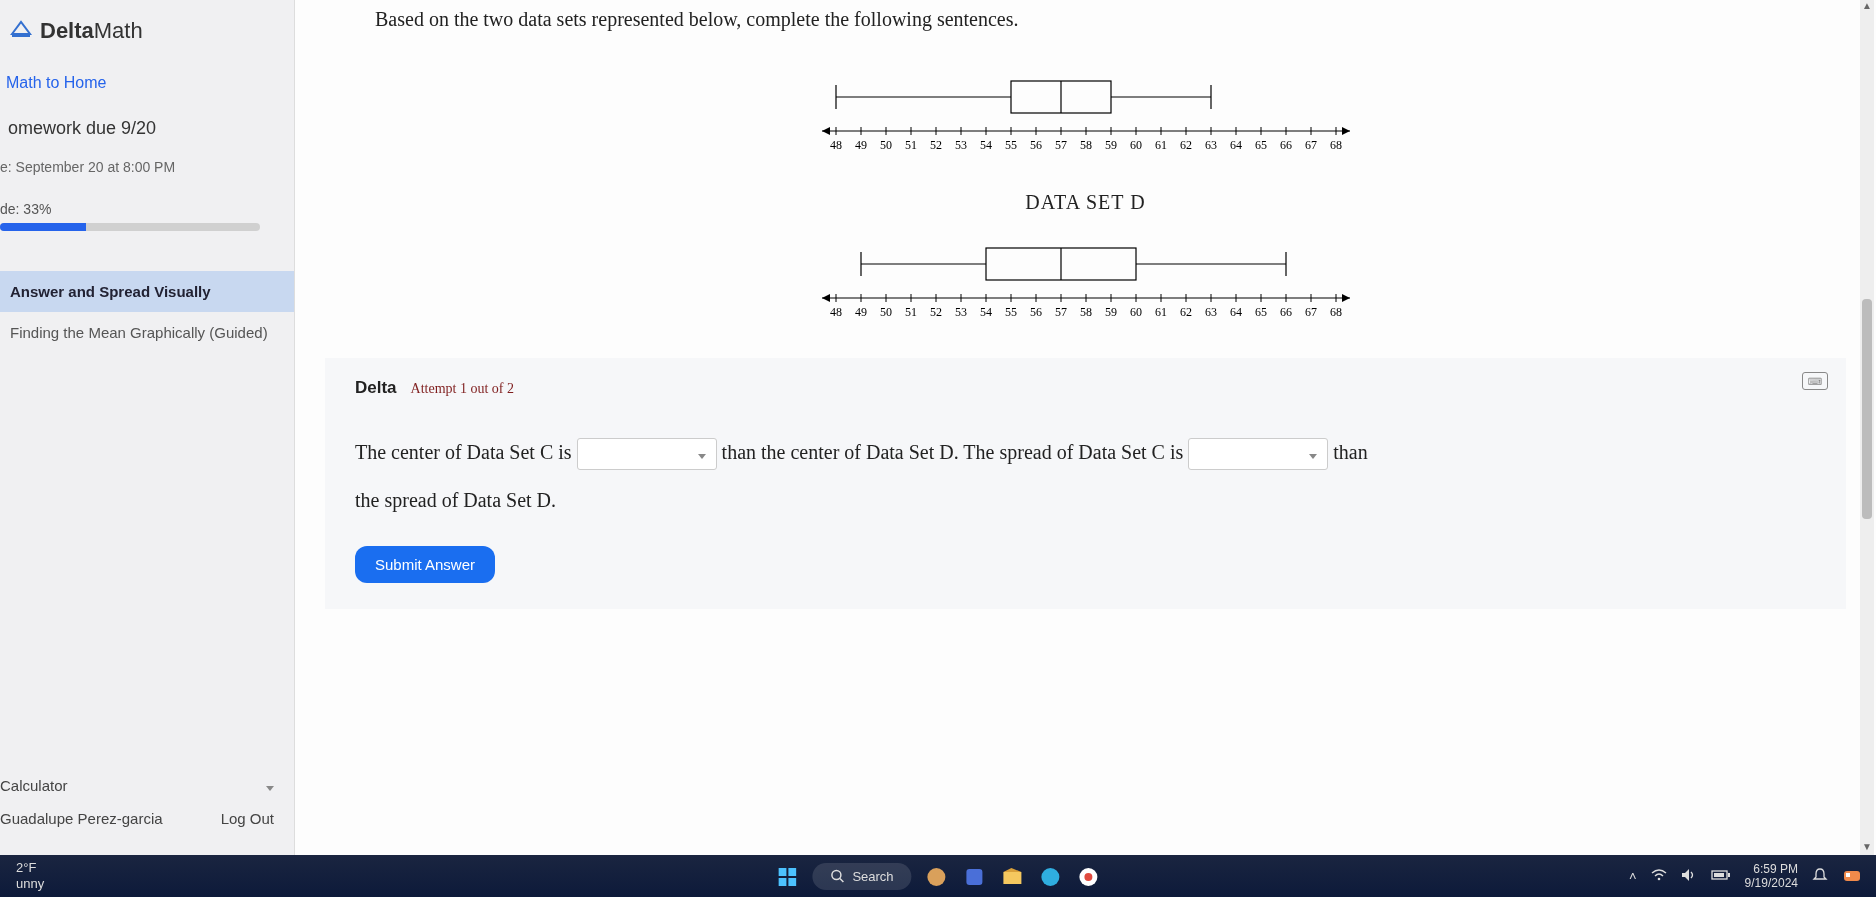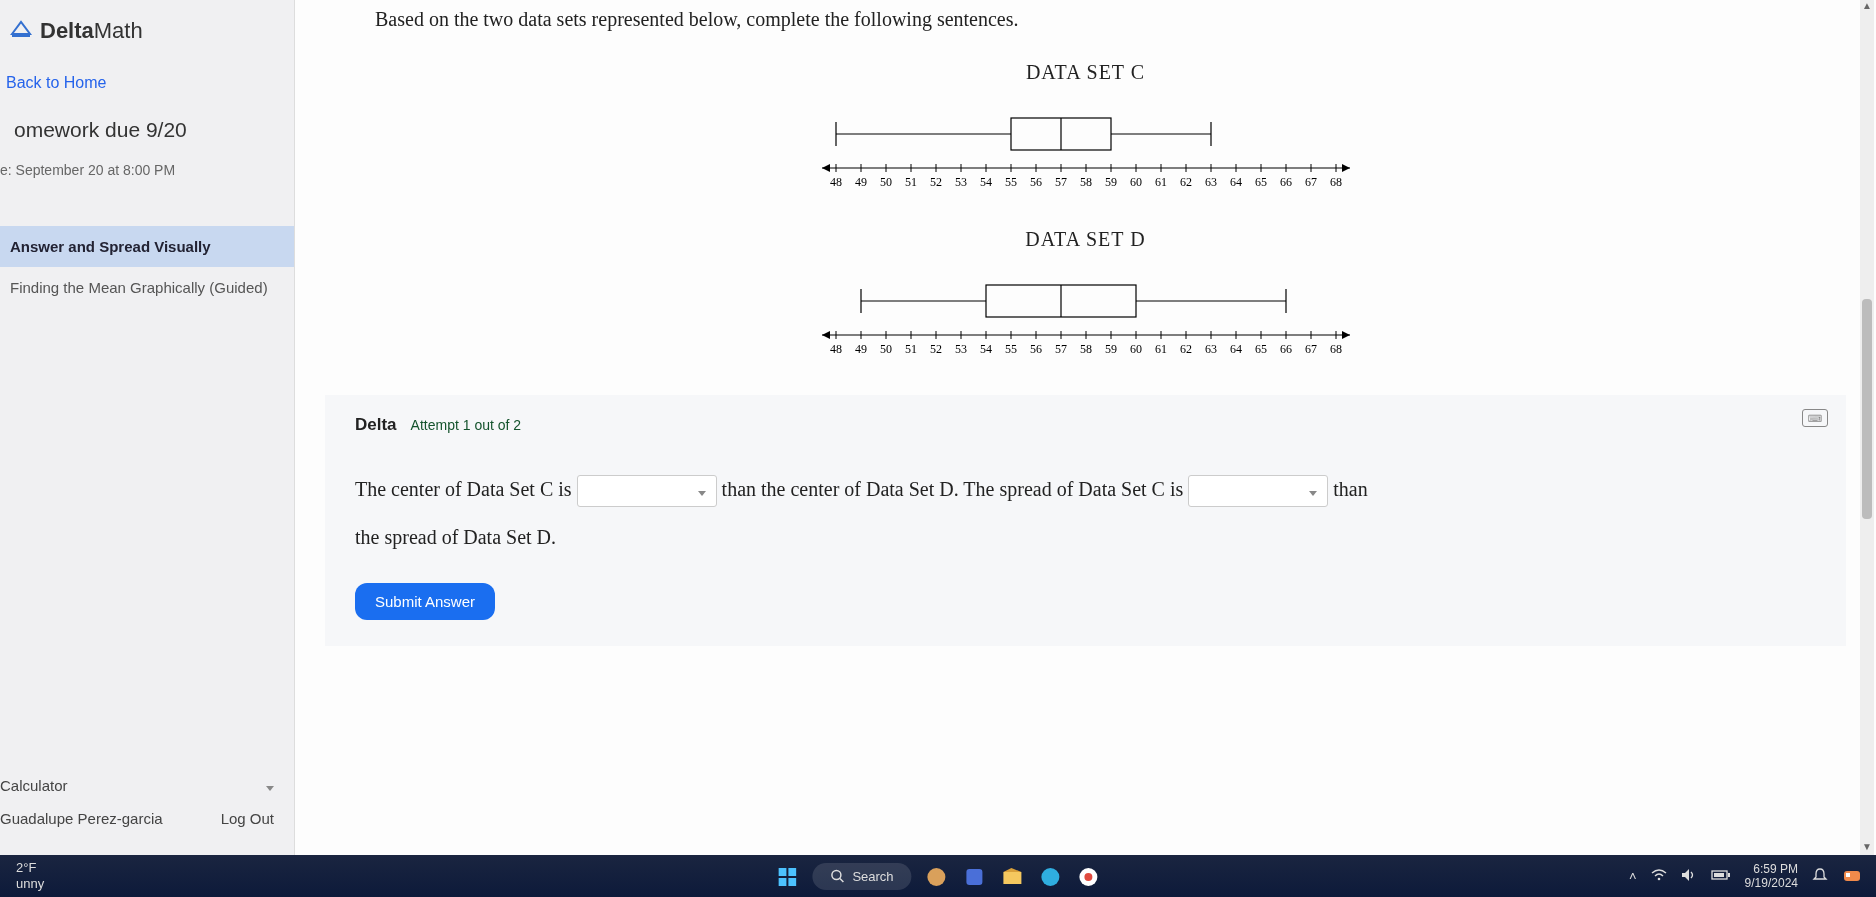--- a/index.html
+++ b/index.html
@@ -4,21 +4,21 @@
 <style>
 * { margin: 0; padding: 0; box-sizing: border-box; }
 body { font-family: "Segoe UI", Arial, sans-serif; background: #f5f5f5; width: 1876px; height: 897px; overflow: hidden; position: relative; }
 .app { display: flex; height: 855px; background: #fafafa; }
 .sidebar { width: 295px; background: #f0f0f2; display: flex; flex-direction: column; border-right: 1px solid #ddd; }
 .logo { padding: 18px 0 18px 10px; display: flex; align-items: center; gap: 8px; font-size: 22px; color: #333; }
 .logo-bold { font-weight: 700; }
 .logo-light { font-weight: 400; }
 .back-link { padding: 12px 0 12px 6px; color: #2563eb; font-size: 16px; cursor: pointer; }
 .assign-block { padding: 14px 0 8px 0; }
-.assign-title { font-size: 21px; color: #333; padding-left: 14px; }
+.assign-title { font-size: 18px; color: #333; padding-left: 8px; }
 .assign-due { font-size: 14px; color: #666; padding-left: 0; margin-top: 20px; }
 .grade-block { margin-top: 18px; }
 .grade-label { font-size: 14px; color: #555; }
 .progress { width: 260px; height: 8px; background: #d0d0d0; border-radius: 4px; margin-top: 6px; overflow: hidden; }
 .progress-fill { height: 100%; background: #2563eb; width: 33%; }
 .topics { margin-top: 40px; }
 .topic { padding: 12px 10px; font-size: 15px; color: #555; cursor: pointer; }
 .topic.active { background: #c8d8f0; color: #223; font-weight: 600; }
 .sidebar-bottom { margin-top: auto; padding: 10px 0 20px 0; }
 .calc-row { display: flex; justify-content: space-between; align-items: center; padding: 8px 20px 8px 0; font-size: 15px; color: #444; cursor: pointer; }
@@ -26,21 +26,21 @@
 .logout { color: #444; cursor: pointer; }
 .main { flex: 1; background: #fdfdfd; position: relative; overflow: hidden; }
 .prompt { text-align: left; font-size: 20px; color: #222; padding: 8px 40px 20px 80px; font-family: Georgia, serif; }
 .charts { text-align: center; }
 .chart-block { margin: 10px auto 30px; }
 .chart-title { font-family: Georgia, serif; font-size: 20px; color: #222; margin-bottom: 14px; letter-spacing: 1px; }
 .boxplot-svg { display: block; margin: 0 auto; }
 .answer-area { background: #f6f7f9; margin: 20px 30px 0 30px; padding: 20px 30px 26px; position: relative; }
 .answer-header { display: flex; align-items: baseline; gap: 14px; margin-bottom: 30px; }
 .answer-label { font-weight: 700; font-size: 17px; color: #222; }
-.attempt { font-size: 14px; color: #14532d; }
+.attempt { font-size: 14px; color: #7f1d1d; font-family: Liberation Serif, serif; }
 .sentence { font-family: Georgia, serif; font-size: 20px; color: #222; line-height: 2.4; }
 .dropdown { display: inline-flex; align-items: center; justify-content: flex-end; width: 140px; height: 32px; border: 1px solid #ccc; background: #fff; vertical-align: middle; padding: 0 10px; cursor: pointer; font-size: 14px; color: #888; border-radius: 3px; }
 .keyboard-icon { position: absolute; right: 18px; top: 14px; width: 26px; height: 18px; border: 1.5px solid #888; border-radius: 3px; cursor: pointer; display: flex; align-items: center; justify-content: center; font-size: 10px; color: #888; }
 .submit-btn { margin-top: 22px; background: #1a6ef0; color: #fff; border: none; padding: 10px 20px; font-size: 15px; border-radius: 12px; cursor: pointer; font-weight: 500; }
 .taskbar { position: absolute; left: 0; right: 0; bottom: 0; height: 42px; background: linear-gradient(180deg,#1a2540,#0d1a3a); display: flex; align-items: center; color: #ddd; font-size: 13px; }
 .tb-weather { padding: 0 16px; line-height: 1.2; }
 .tb-center { position: absolute; left: 50%; transform: translateX(-50%); display: flex; align-items: flex-end; gap: 12px; }
 .tb-search { display: flex; align-items: center; gap: 8px; background: rgba(255,255,255,.12); padding: 6px 18px; border-radius: 18px; cursor: pointer; }
 .tb-icon { width: 26px; height: 26px; display: flex; align-items: center; justify-content: center; cursor: pointer; }
 .tb-right { margin-left: auto; display: flex; align-items: center; gap: 14px; padding-right: 14px; }
@@ -57,24 +57,30 @@
   <div class="sidebar">
     <div class="logo">
       <span>
         <svg width="22" height="18" viewBox="0 0 22 18">
             <path d="M2 14 L11 2 L20 14 Z" fill="none" stroke="#3470d0" stroke-width="2"></path>
             <path d="M2 16 L20 16" stroke="#3470d0" stroke-width="2"></path>
           </svg>
       </span>
       <span><span class="logo-bold">Delta</span><span class="logo-light">Math</span></span>
     </div>
-    <div class="back-link">Back to Home</div>
+    <div class="back-link">Math to Home</div>
     <div class="assign-block">
       <div class="assign-title">omework due 9/20</div>
       <div class="assign-due">e: September 20 at 8:00 PM</div>
+    </div>
+    <div class="grade-block">
+      <div class="grade-label">de: 33%</div>
+      <div class="progress">
+          <div class="progress-fill" style="width: 33%;"></div>
+        </div>
     </div>
     <div class="topics" id="topics">
         <div class="topic active">Answer and Spread Visually</div>
         <div class="topic">Finding the Mean Graphically (Guided)</div>
       </div>
     <div class="sidebar-bottom">
       <div class="calc-row">
         <span>Calculator</span>
         <span class="chevron-down"></span>
       </div>
@@ -82,21 +88,20 @@
         <span>Guadalupe Perez-garcia</span>
         <span class="logout">Log Out</span>
       </div>
     </div>
   </div>
 
   <div class="main">
     <div class="prompt">Based on the two data sets represented below, complete the following sentences.</div>
     <div class="charts" id="charts">
         <div class="chart-block">
-          <div class="chart-title">DATA SET C</div>
           <svg class="boxplot-svg" width="560" height="100">
     <line x1="30" y1="36" x2="205" y2="36" stroke="#000" stroke-width="1.2"></line>
     <line x1="305" y1="36" x2="405" y2="36" stroke="#000" stroke-width="1.2"></line>
     <line x1="30" y1="24" x2="30" y2="48" stroke="#000" stroke-width="1.2"></line>
     <line x1="405" y1="24" x2="405" y2="48" stroke="#000" stroke-width="1.2"></line>
     <rect x="205" y="20" width="100" height="32" fill="none" stroke="#000" stroke-width="1.2"></rect>
     <line x1="255" y1="20" x2="255" y2="52" stroke="#000" stroke-width="1.2"></line>
     <line x1="16" y1="70" x2="544" y2="70" stroke="#000" stroke-width="1.2"></line>
     <path d="M 16 70 l 8 -4 l 0 8 z" fill="#000"></path>
     <path d="M 544 70 l -8 -4 l 0 8 z" fill="#000"></path>

